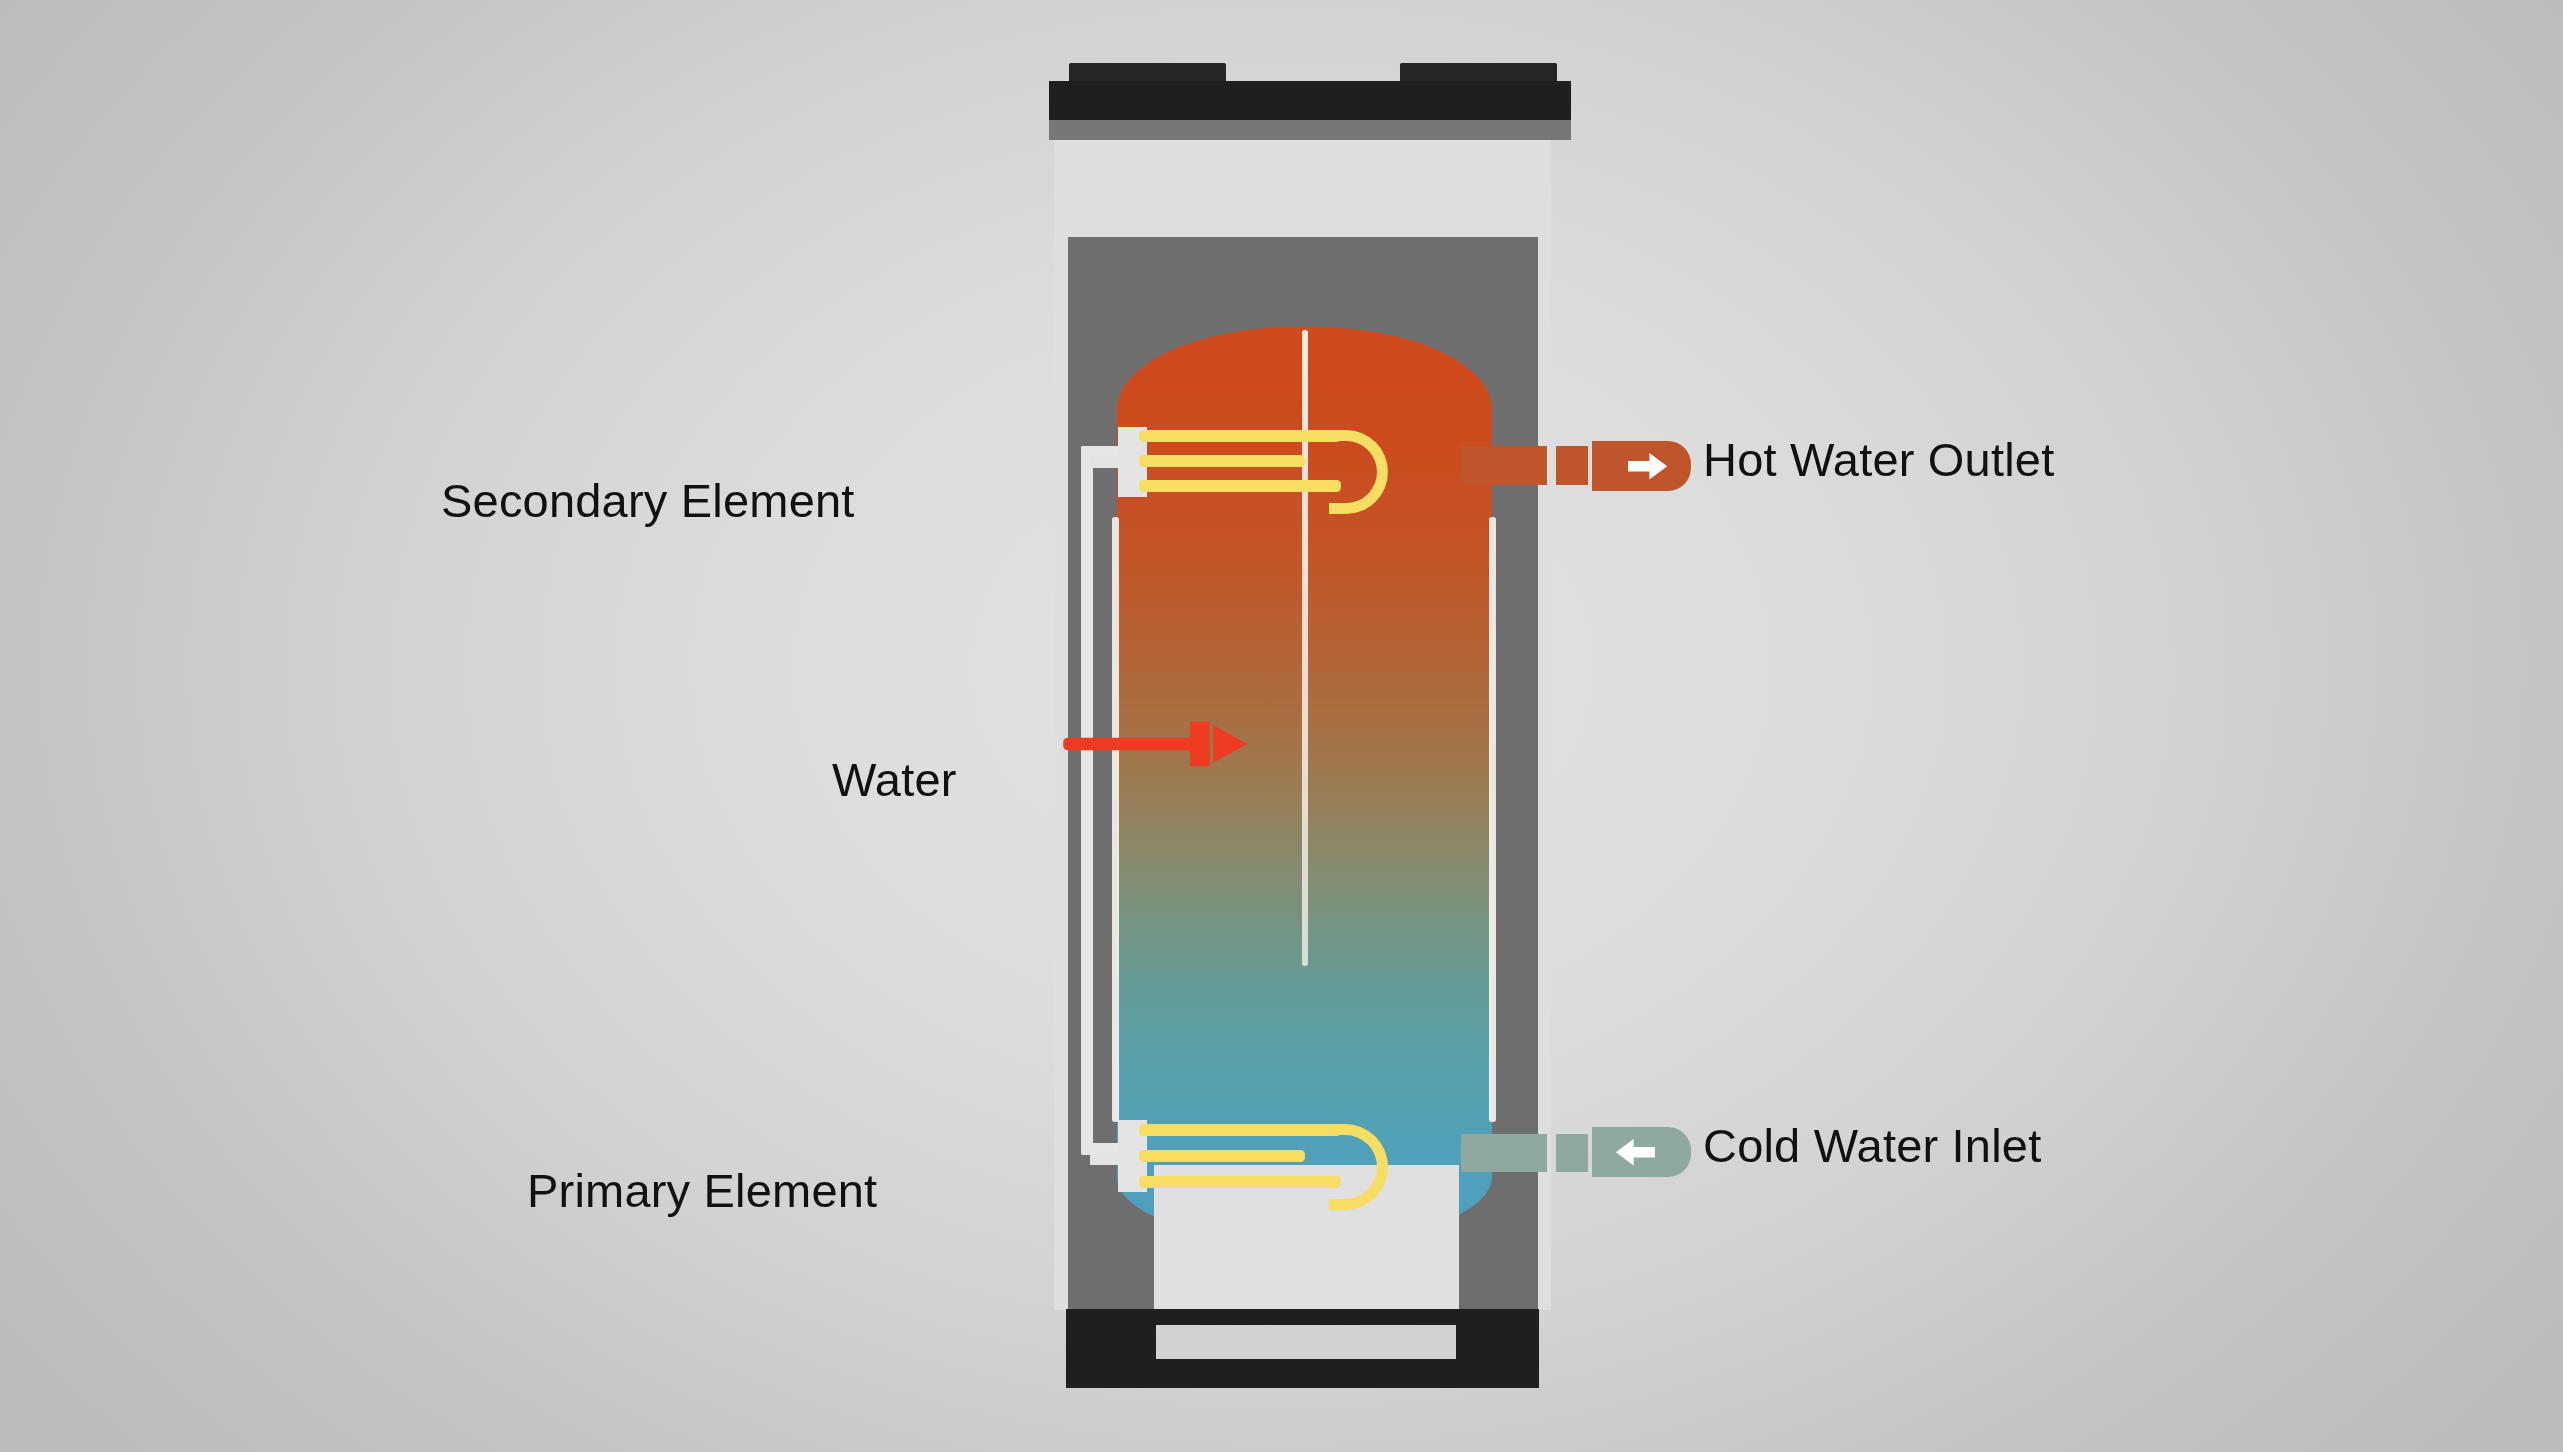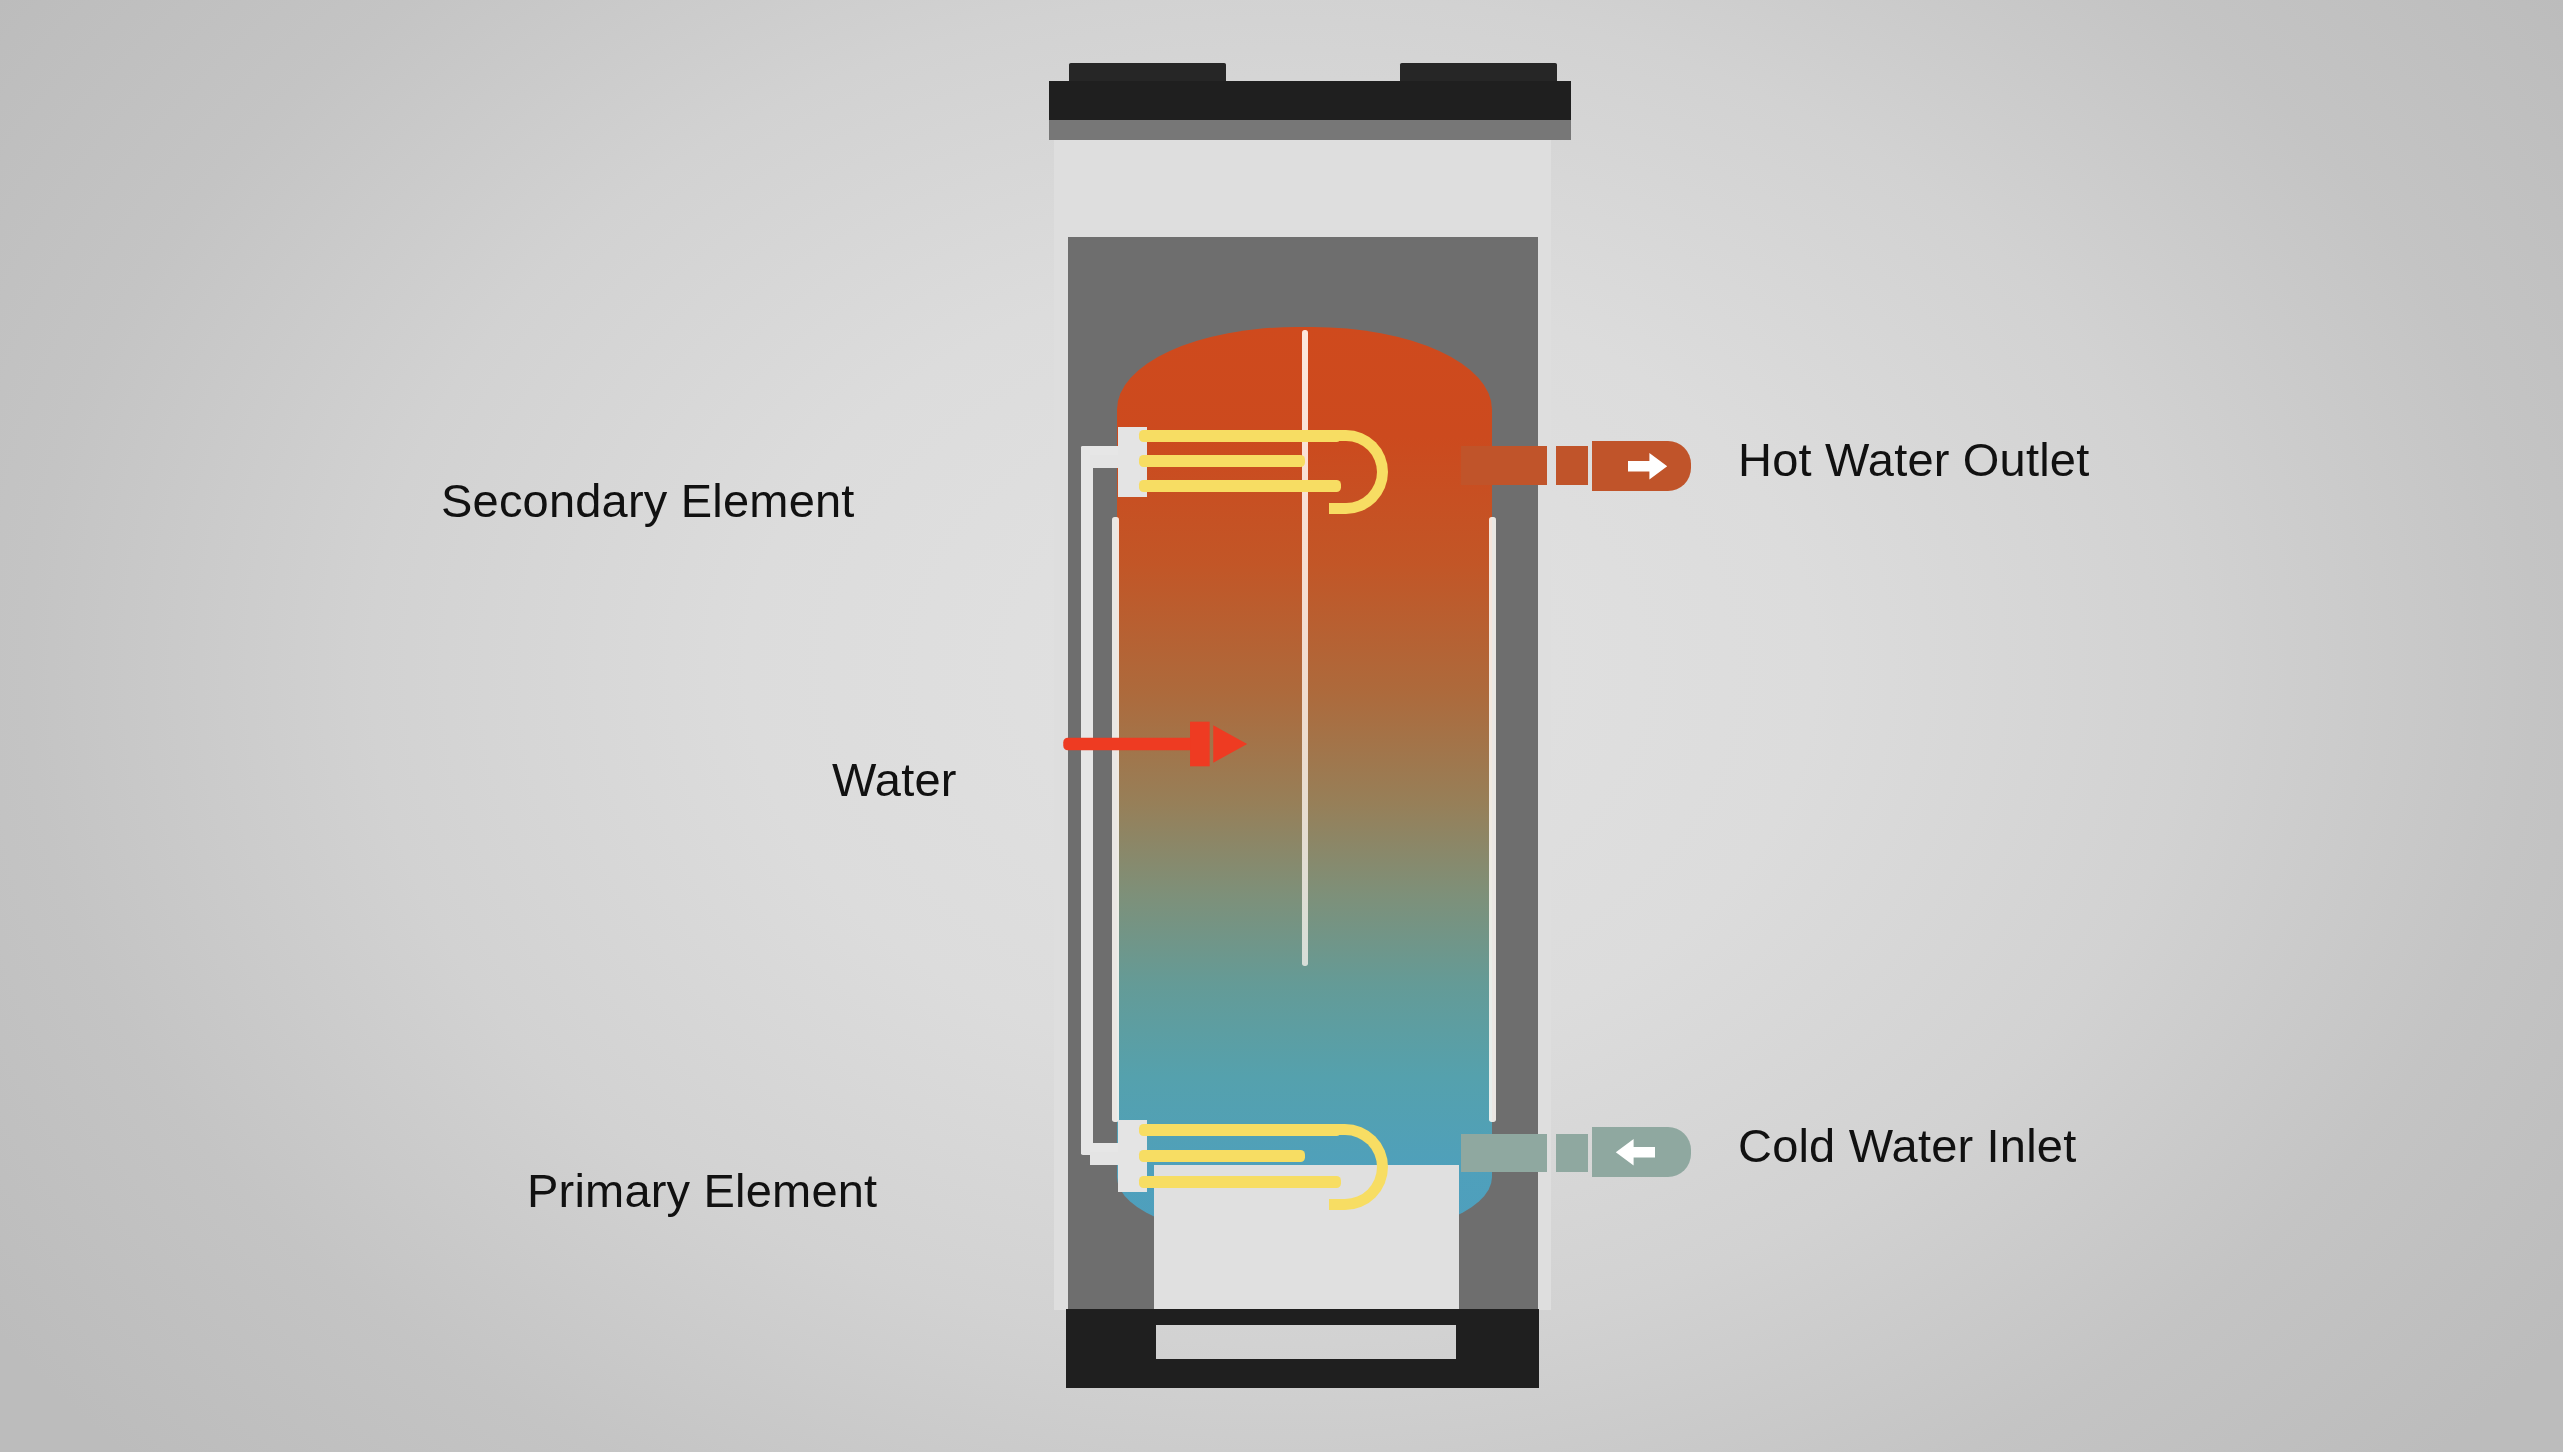--- a/index.html
+++ b/index.html
@@ -151,21 +151,21 @@
   
   .label {
     position: absolute;
     color: #111111;
     font-size: 47px;
     font-weight: 400;
     letter-spacing: 0.2px;
     white-space: nowrap;
     line-height: 1;
   }
-  .label-right { text-align: left; margin-left: 35px; }
+  .label-right { text-align: left; }
   .label-left  { text-align: right; margin-top: 36px; }
 </style>
 </head>
 <body>
 
 <div id="stage">
 
   <div class="cap-nub" style="left:1069px; top:63px; width:157px; height:20px;"></div>
   <div class="cap-nub" style="left:1400px; top:63px; width:157px; height:20px;"></div>
   <div class="cap-bar" style="left:1049px; top:81px; width:522px; height:39px;"></div>

